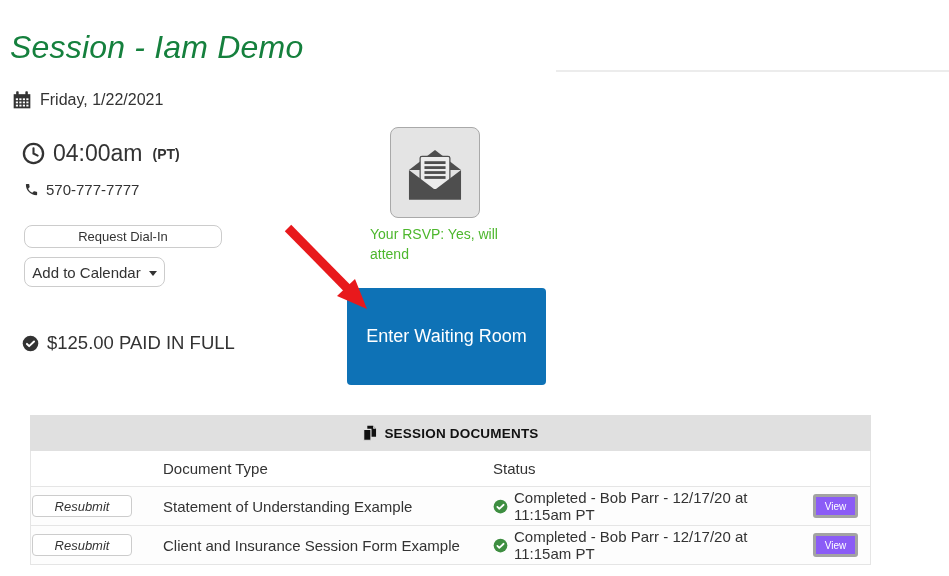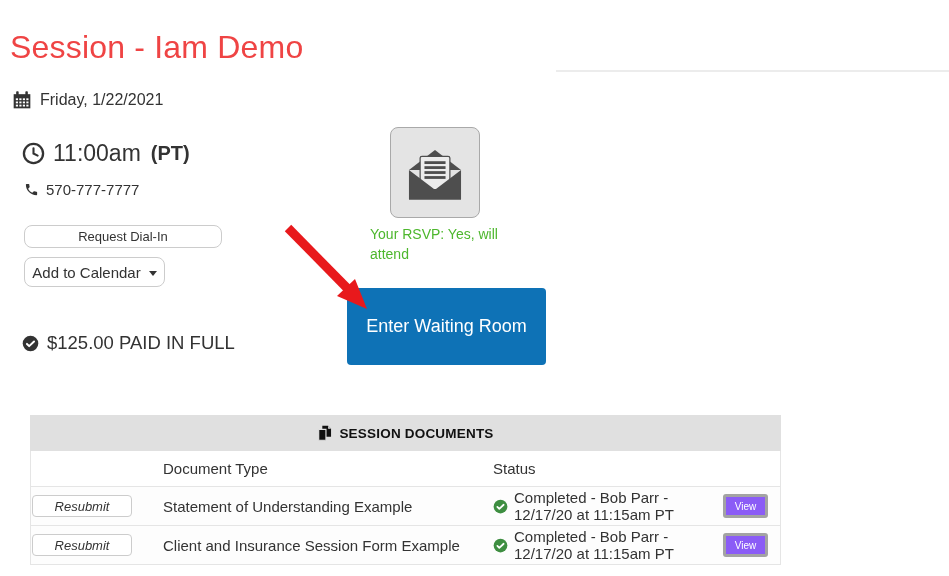--- a/index.html
+++ b/index.html
@@ -2,29 +2,29 @@
 <html><head>
 <meta charset="utf-8">
 <style>
   html,body{margin:0;padding:0;background:#fff;}
   #app{
     position:relative;width:949px;height:576px;overflow:hidden;background:#fff;
     font-family:"Liberation Sans", sans-serif;color:#333;
   }
   
   .page-title{
-    position:absolute;left:10px;top:8px;font-size:32px;color:#ef4444;font-weight:500;letter-spacing:.2px;
+    position:absolute;left:10px;top:8px;font-size:32px;color:#15803d;font-weight:500;letter-spacing:.2px;font-style:italic;
   }
   .top-divider{position:absolute;left:556px;top:70px;width:393px;height:2px;background:#ececec;}
 
   
   .info-row{position:absolute;display:flex;align-items:center;gap:8px;}
   .row-date{left:12px;top:90px;font-size:16px;}
   .row-time{left:22px;top:140px;font-size:23px;}
-  .row-time .tz{font-size:20px;font-weight:bold;margin-left:2px;}
+  .row-time .tz{font-size:14px;font-weight:bold;margin-left:2px;}
   .row-phone{left:24px;top:181px;font-size:15px;gap:7px;}
   .row-paid{left:22px;top:308px;font-size:18.5px;margin-top:24px;}
 
   .btn-outline{
     position:absolute;background:#fff;border:1px solid #ccc;border-radius:8px;color:#333;
     display:flex;align-items:center;justify-content:center;cursor:pointer;box-sizing:border-box;
   }
   .btn-dialin{left:24px;top:225px;width:198px;height:23px;font-size:13px;}
   .btn-calendar{left:24px;top:250px;width:141px;height:30px;font-size:15px;gap:8px;margin-top:7px;}
   .caret-down{width:0;height:0;border-left:4px solid transparent;border-right:4px solid transparent;border-top:5px solid #333;margin-top:2px;}
@@ -34,28 +34,28 @@
     position:absolute;left:390px;top:127px;width:90px;height:91px;background:#e4e4e4;
     border:1px solid #a9a9a9;border-radius:8px;display:flex;align-items:center;justify-content:center;cursor:pointer;box-sizing:border-box;
   }
   .rsvp-text{
     position:absolute;left:370px;top:225px;width:130px;text-align:left;
     color:#4db72d;font-size:14px;line-height:1.4;
   }
 
   
   .btn-enter{
-    position:absolute;left:347px;top:288px;width:199px;height:77px;background:#0e72b6;border:none;border-radius:4px;
+    position:absolute;left:347px;top:288px;width:199px;height:97px;background:#0e72b6;border:none;border-radius:4px;
     color:#fff;font-size:18px;display:flex;align-items:center;justify-content:center;cursor:pointer;
     font-family:"Liberation Sans", sans-serif;
   }
   .arrow-overlay{position:absolute;left:276px;top:216px;width:100px;height:100px;pointer-events:none;}
 
   
-  .doc-table{position:absolute;left:30px;top:415px;width:751px;font-size:15px;}
+  .doc-table{position:absolute;left:30px;top:415px;width:841px;font-size:15px;}
   .doc-header{
     height:36px;background:#e0e0e0;display:flex;align-items:center;justify-content:center;gap:7px;
     font-weight:bold;font-size:13.5px;color:#111;letter-spacing:.2px;
   }
   .doc-body{border:1px solid #e5e5e5;border-top:none;background:#fff;}
   .doc-grid{display:grid;grid-template-columns:132px 330px 1fr 77px;align-items:center;}
   .doc-cols{height:35px;color:#333;}
   .doc-row{height:38px;border-top:1px solid #e5e5e5;background:#fdfdfd;}
   .cell-resubmit{padding-left:1px;}
   .btn-resubmit{
@@ -106,21 +106,21 @@
     <span>Friday, 1/22/2021</span>
   </div>
 
   <div class="info-row row-time">
     <span class="icon">
       <svg width="23" height="23" viewBox="0 0 24 24">
         <circle cx="12" cy="12" r="10" fill="none" stroke="#333" stroke-width="2.4"></circle>
         <path d="M12 6.5V12l4.3 2.2" fill="none" stroke="#333" stroke-width="2.2" stroke-linecap="round"></path>
       </svg>
     </span>
-    <span>11:00am</span>
+    <span>04:00am</span>
     <span class="tz">(PT)</span>
   </div>
 
   <div class="info-row row-phone">
     <span class="icon">
       <svg width="15" height="15" viewBox="0 0 24 24">
         <path fill="#333" d="M6.62 10.79c1.44 2.83 3.76 5.14 6.59 6.59l2.2-2.21c.27-.27.67-.36 1.02-.24 1.12.37 2.33.57 3.57.57.55 0 1 .45 1 1V20c0 .55-.45 1-1 1-9.39 0-17-7.61-17-17 0-.55.45-1 1-1h3.5c.55 0 1 .45 1 1 0 1.25.2 2.45.57 3.57.11.35.03.74-.25 1.02l-2.2 2.2z"></path>
       </svg>
     </span>
     <span>570-777-7777</span>

